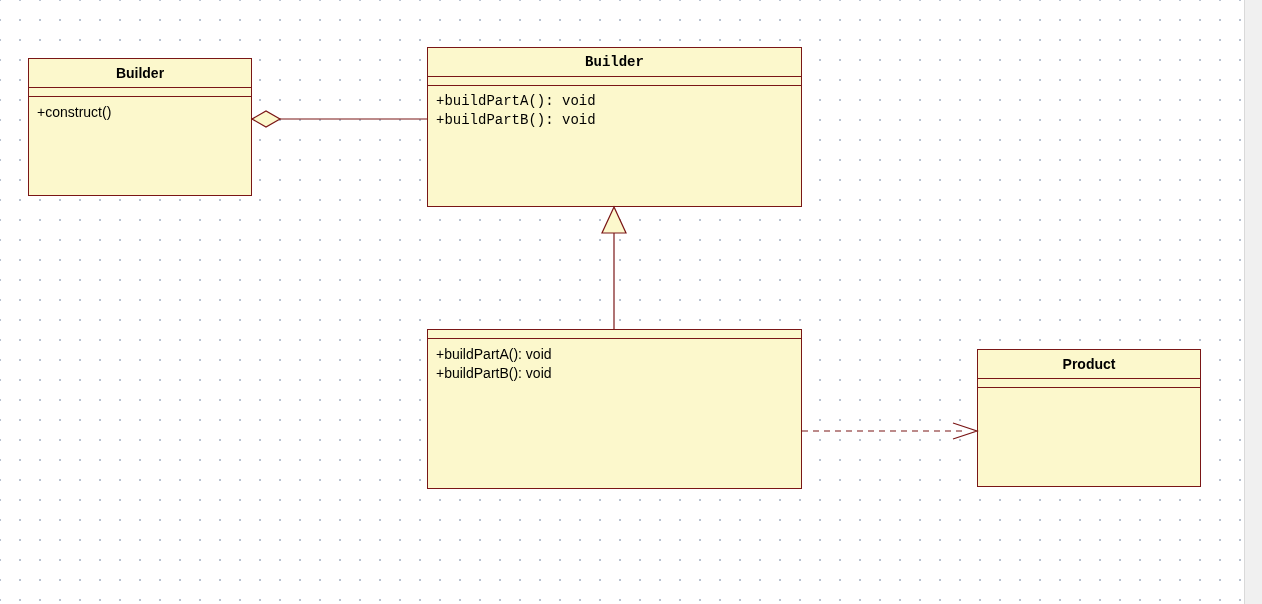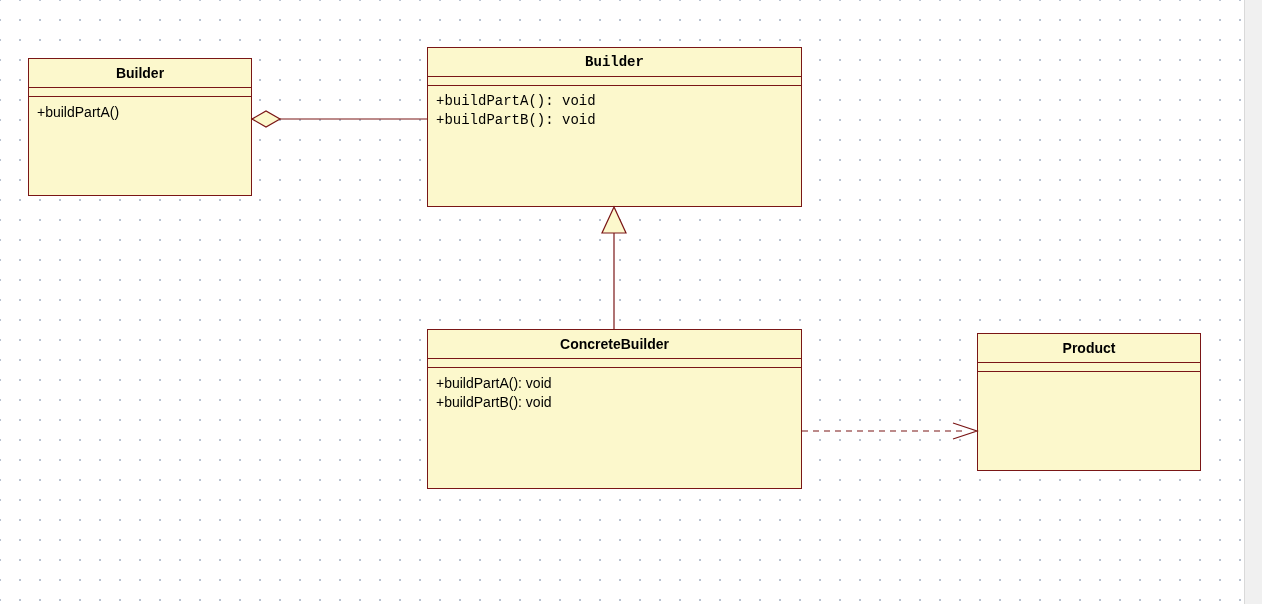--- a/index.html
+++ b/index.html
@@ -62,43 +62,42 @@
 </style>
 </head>
 <body>
 
 <div class="dotgrid"></div>
 
 <div class="classbox" style="left:28px; top:58px; width:224px; height:138px;">
   <div class="name">Builder</div>
   <div class="attrs"></div>
   <div class="ops">
-    <div class="op">+buildPartA()</div>
+    <div class="op">+construct()</div>
   </div>
 </div>
 
 <div class="classbox" style="left:427px; top:47px; width:375px; height:160px;font-family:Liberation Mono, monospace;">
   <div class="name">Builder</div>
   <div class="attrs"></div>
   <div class="ops">
     <div class="op">+buildPartA(): void</div>
     <div class="op">+buildPartB(): void</div>
   </div>
 </div>
 
 <div class="classbox" style="left:427px; top:329px; width:375px; height:160px;">
-  <div class="name">ConcreteBuilder</div>
   <div class="attrs"></div>
   <div class="ops">
     <div class="op">+buildPartA(): void</div>
     <div class="op">+buildPartB(): void</div>
   </div>
 </div>
 
-<div class="classbox" style="left:977px; top:333px; width:224px; height:138px;">
+<div class="classbox" style="left:977px; top:349px; width:224px; height:138px;">
   <div class="name">Product</div>
   <div class="attrs"></div>
   <div class="ops"></div>
 </div>
 
 <svg class="connectors">
 
   <g>
     <line x1="252" y1="119" x2="427" y2="119" stroke="#7a1616" stroke-width="1.2"></line>
     <polygon points="252,119 266,111 280,119 266,127" fill="#fcf8cc" stroke="#7a1616" stroke-width="1.2"></polygon>

